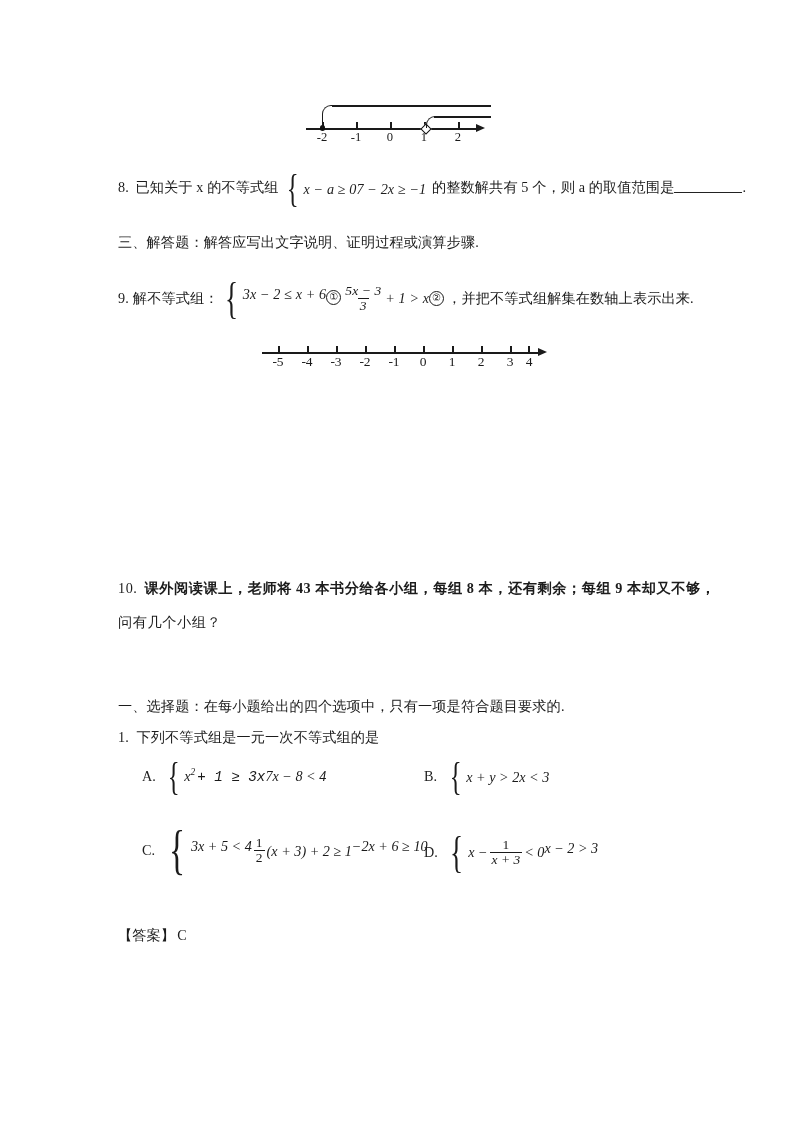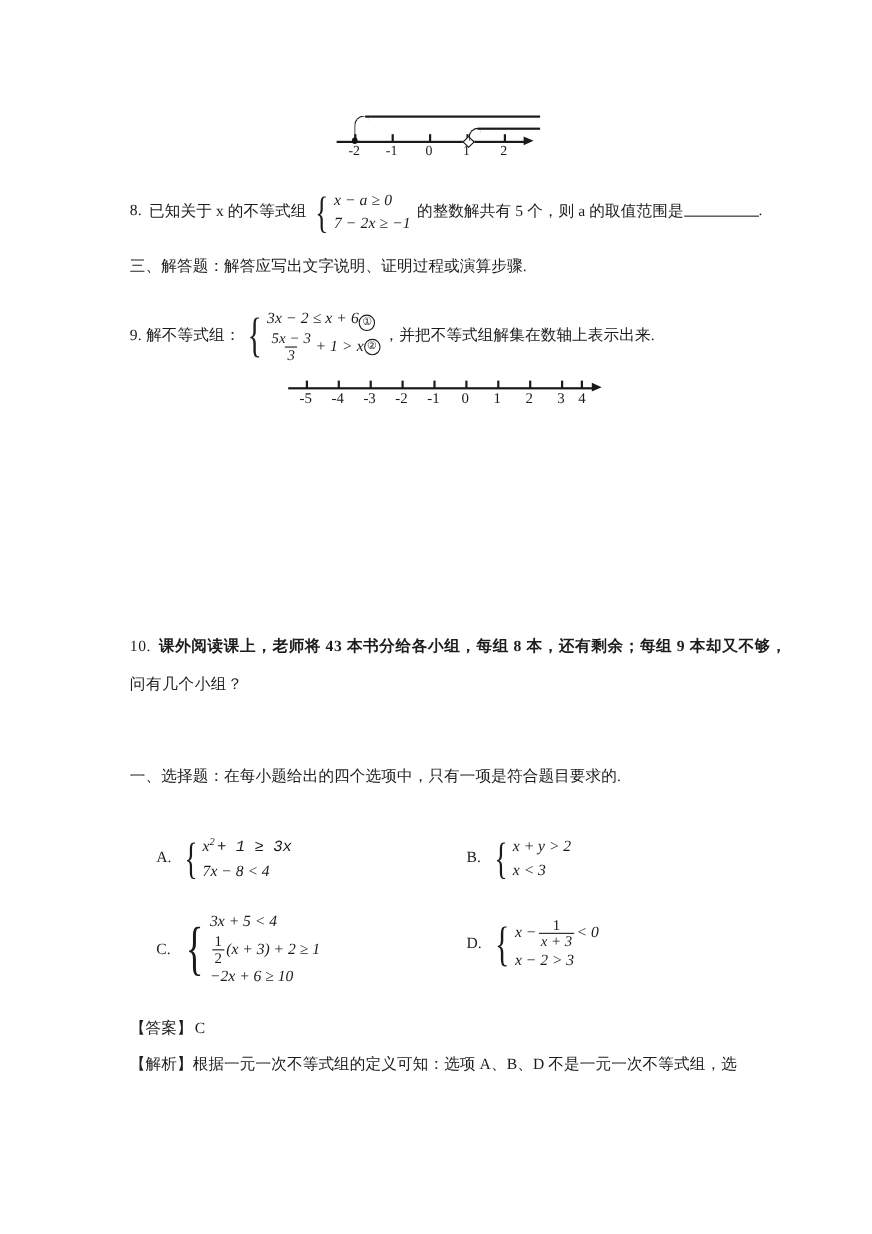--- a/index.html
+++ b/index.html
@@ -101,21 +101,21 @@
     transform: scaleX(0.62);
     transform-origin: center;
     margin-right: -2px;
     font-weight: 300;
   }
   .brace.tall3 { font-size: 54px; }
   .brace.tall2 { font-size: 40px; }
   .brace.tall2b { font-size: 44px; }
   .rows {
     display: inline-flex;
-    flex-direction: column;
+    flex-direction: row;
     justify-content: flex-end;
     padding-left: 3px;
   }
   .row {
     white-space: nowrap;
     font-size: 14.2px;
     line-height: 1.45;
   }
   .sup { font-size: 9.5px; vertical-align: super; font-style: italic; }
   .circnum {
@@ -246,20 +246,24 @@
   </div>
 
   <div class="abs ln ln-wide" style="left:118px; top:578px;">
     <span>10.</span>
     <span style="margin-left:3px;font-weight:bold;">课外阅读课上，老师将 43 本书分给各小组，每组 8 本，还有剩余；每组 9 本却又不够，</span>
   </div>
   <div class="abs ln ln-wide" style="left:118px; top:612px;text-align:center;">问有几个小组？</div>
 
   <div class="abs ln" style="left:118px; top:696px;">一、选择题：在每小题给出的四个选项中，只有一项是符合题目要求的.</div>
 
+  <div class="abs ln" style="left:118px; top:727px;">
+    <span>1.</span>
+    <span style="margin-left:4px;">下列不等式组是一元一次不等式组的是</span>
+  </div>
 
   <div class="abs" style="left:142px; top:760px; display:flex; align-items:center;">
     <span class="ln opt-label">A.</span>
     <span class="sys" style="margin-left:6px;">
       <span class="brace tall2">{</span>
       <span class="rows">
         <span class="row math ital">
           <span>x</span><span class="sup">2</span><span style="margin-left:2px;font-family:Liberation Mono, monospace;">+ 1 ≥ 3x</span>
         </span>
         <span class="row math ital">7x − 8 &lt; 4</span>
@@ -311,17 +315,14 @@
         </span>
         <span class="row math ital">x − 2 &gt; 3</span>
       </span>
     </span>
   </div>
 
   <div class="abs ln" style="left:118px; top:925px;">
     <span>【答案】</span><span style="margin-left:2px;">C</span>
   </div>
 
-  <div class="abs ln" style="left:118px; top:958px;">
-    <span>【解析】</span><span>根据一元一次不等式组的定义可知：选项 A、B、D 不是一元一次不等式组，选</span>
-  </div>
 
 </div>
 
 </body></html>

